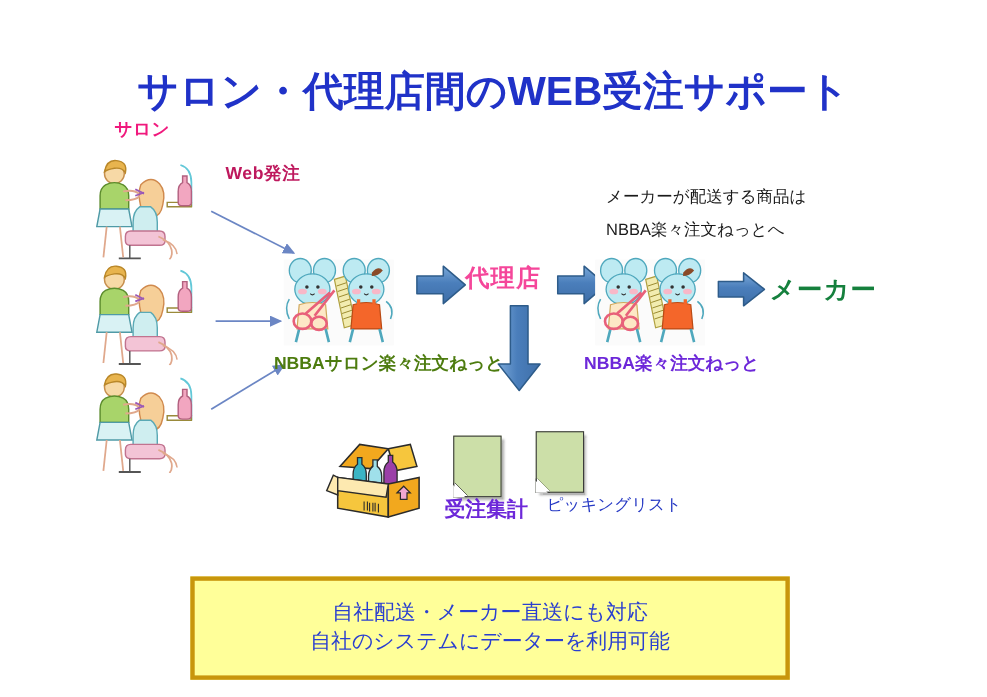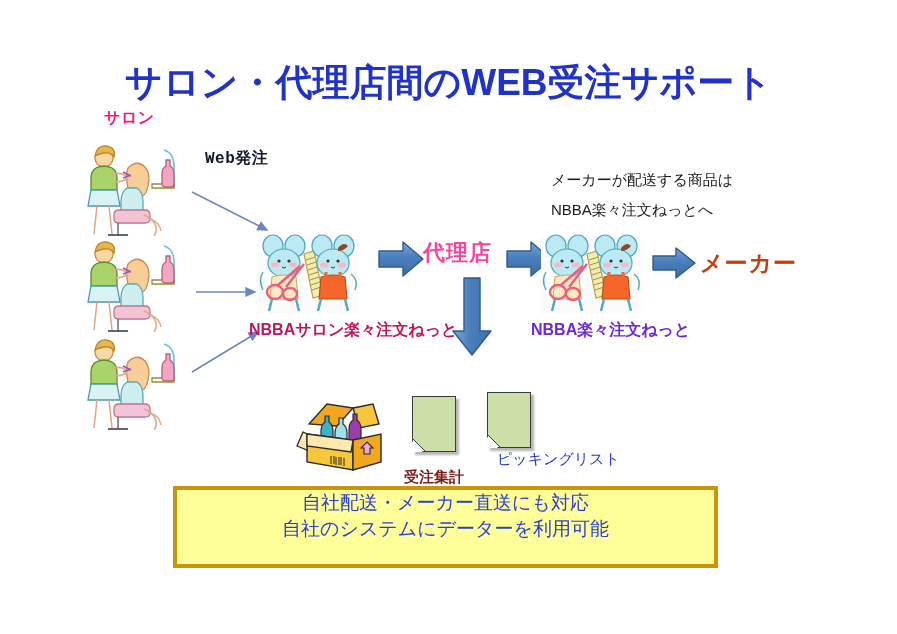--- a/index.html
+++ b/index.html
@@ -35,67 +35,66 @@
   .lbl-salon {
     left: 104px; top: 108px;
     font-size: 16px; font-weight: bold;
     color: #f0197d;
     letter-spacing: .5px;
     text-align: center;
   }
   .lbl-web {
     left: 205px; top: 148px;
     font-size: 16px; font-weight: bold;
-    color: #0f172a;
+    color: #be185d;
     letter-spacing: .5px;
-    font-family: Liberation Mono, monospace;
   }
   .lbl-agency {
     left: 423px; top: 238px;
     font-size: 22px; font-weight: bold;
     color: #f5469a;
     letter-spacing: 1px;
   }
   .lbl-maker {
     left: 700px; top: 248px;
     font-size: 23px; font-weight: bold;
-    color: #c2410c;
+    color: #15803d;
     letter-spacing: 1px;
   }
   .note-maker {
     left: 551px; top: 165px;
     font-size: 15px;
     color: #1a1a1a;
     line-height: 30px;
     white-space: pre-line;
   }
   .lbl-net1 {
     left: 249px; top: 320px;
     font-size: 16px; font-weight: bold;
-    color: #be185d;
+    color: #4d7c0f;
     letter-spacing: 0px;
     white-space: nowrap;
   }
   .lbl-net2 {
     left: 531px; top: 320px;
     font-size: 16px; font-weight: bold;
     color: #6d28d9;
     letter-spacing: 0px;
     white-space: nowrap;
   }
   .lbl-warehouse {
     left: 430px; top: 366px;
     font-size: 16px;
     color: #111111;
     white-space: nowrap;
   }
   .lbl-doc1 {
-    left: 404px; top: 468px;
-    font-size: 15px; font-weight: bold;
-    color: #7f1d1d;
+    left: 404px; top: 450px;
+    font-size: 19px; font-weight: bold;
+    color: #6d28d9;
     white-space: nowrap;
   }
   .lbl-doc2 {
     left: 497px; top: 450px;
     font-size: 15px; font-weight: normal;
     color: #2639c4;
     white-space: nowrap;
   }
 
   
@@ -137,28 +136,29 @@
   }
 
   
   .thin-arrows { left: 0; top: 0; width: 897px; height: 634px; pointer-events: none; }
 
   
   .blockarrow svg { display: block; }
 
   
   #callout {
-    left: 173px; top: 486px;
-    width: 545px; height: 82px;
+    left: 173px; top: 524px;
+    width: 545px; height: 94px;
     background: #ffff99;
     border: 4px solid #c8960c;
     box-sizing: border-box;
     display: flex;
     flex-direction: column;
     align-items: center;
+    justify-content: center;
   }
   #callout .line {
     font-family: "Liberation Serif", serif;
     font-size: 19px;
     color: #2a3fd0;
     line-height: 26px;
     white-space: nowrap;
   }
 </style>
 </head>

